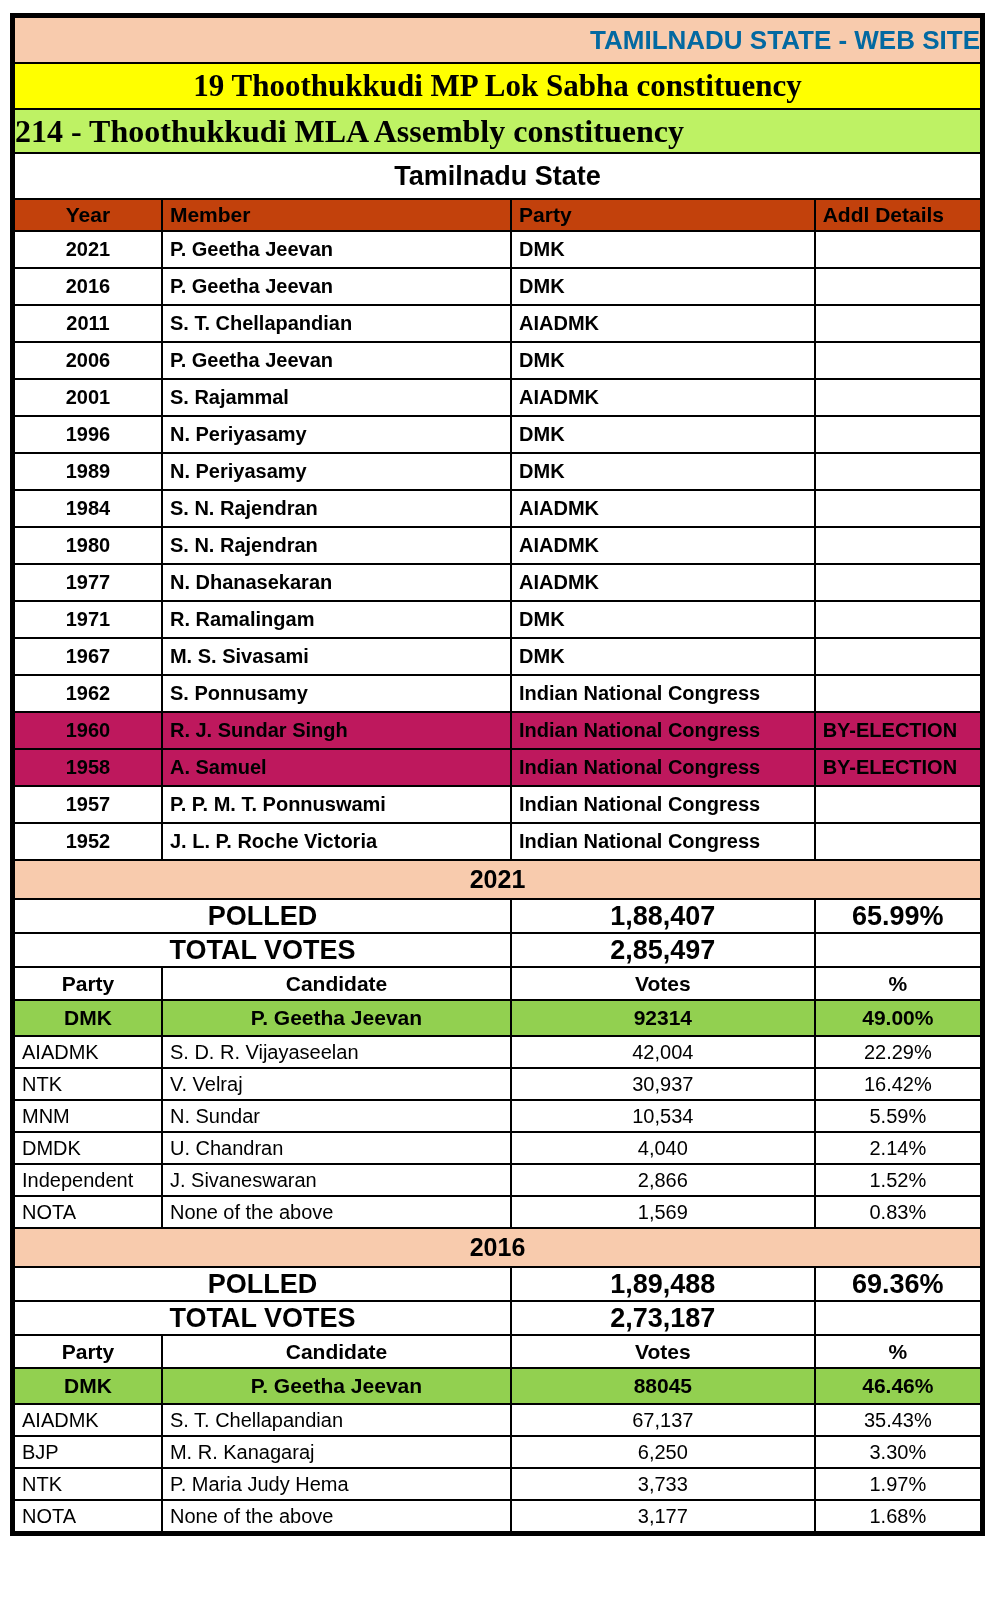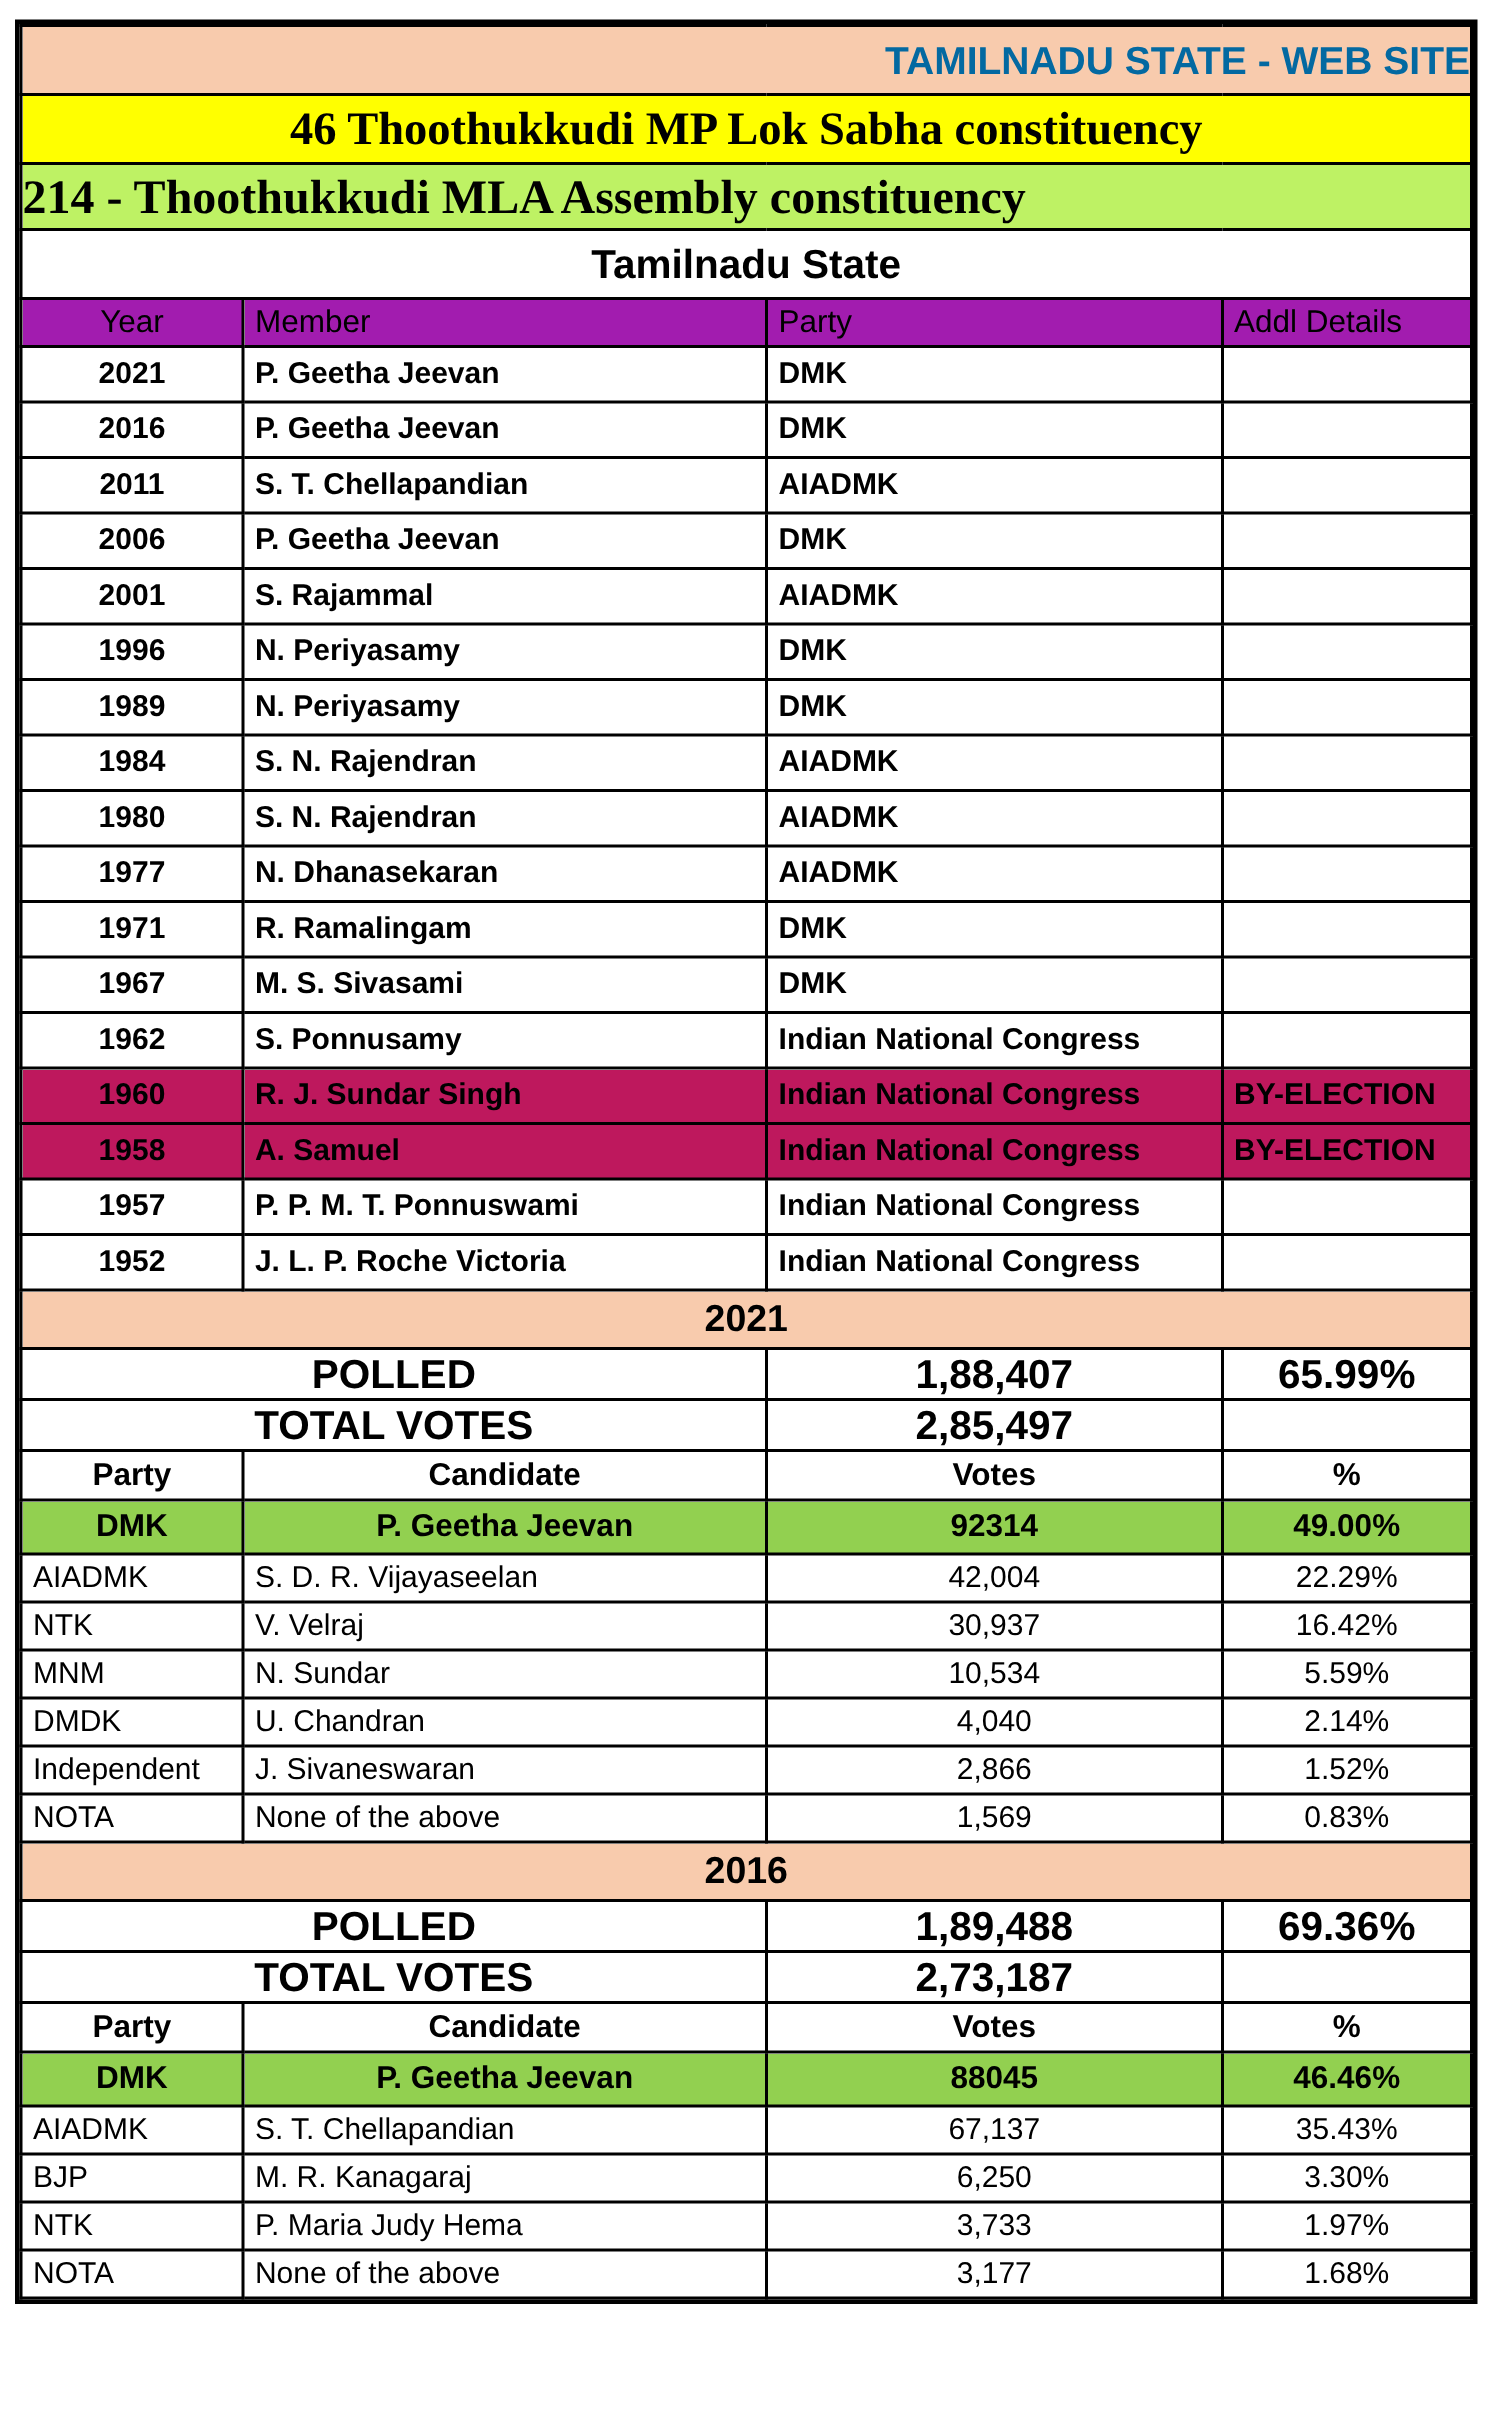--- a/index.html
+++ b/index.html
@@ -70,23 +70,23 @@
     background: #ffffff;
     height: 44px;
     text-align: center;
     font-weight: bold;
     font-size: 27px;
     margin-top: 21px;
   }
 
   
   .r-mhead td {
-    background: #a21caf;
+    background: #c2410c;
     height: 30px;
-    font-weight: normal;
+    font-weight: bold;
     font-size: 21px;
     margin-top: 40px;
   }
   .r-member td {
     background: #ffffff;
     height: 35px;
     font-weight: bold;
     font-size: 20px;
   }
   .r-member.hl td { background: #be185d; }
@@ -137,21 +137,21 @@
           <col class="c-member">
           <col class="c-party">
           <col class="c-addl">
       </colgroup>
 
       <tbody>
         <tr class="r-site">
           <td colspan="4">TAMILNADU STATE - WEB SITE</td>
         </tr>
         <tr class="r-mp">
-          <td colspan="4">46 Thoothukkudi MP Lok Sabha constituency</td>
+          <td colspan="4">19 Thoothukkudi MP Lok Sabha constituency</td>
         </tr>
         <tr class="r-mla">
           <td colspan="4">214 - Thoothukkudi MLA Assembly constituency</td>
         </tr>
         <tr class="r-state">
           <td colspan="4">Tamilnadu State</td>
         </tr>
         <tr class="r-mhead">
           <td class="ac">Year</td>
           <td class="al">Member</td>

